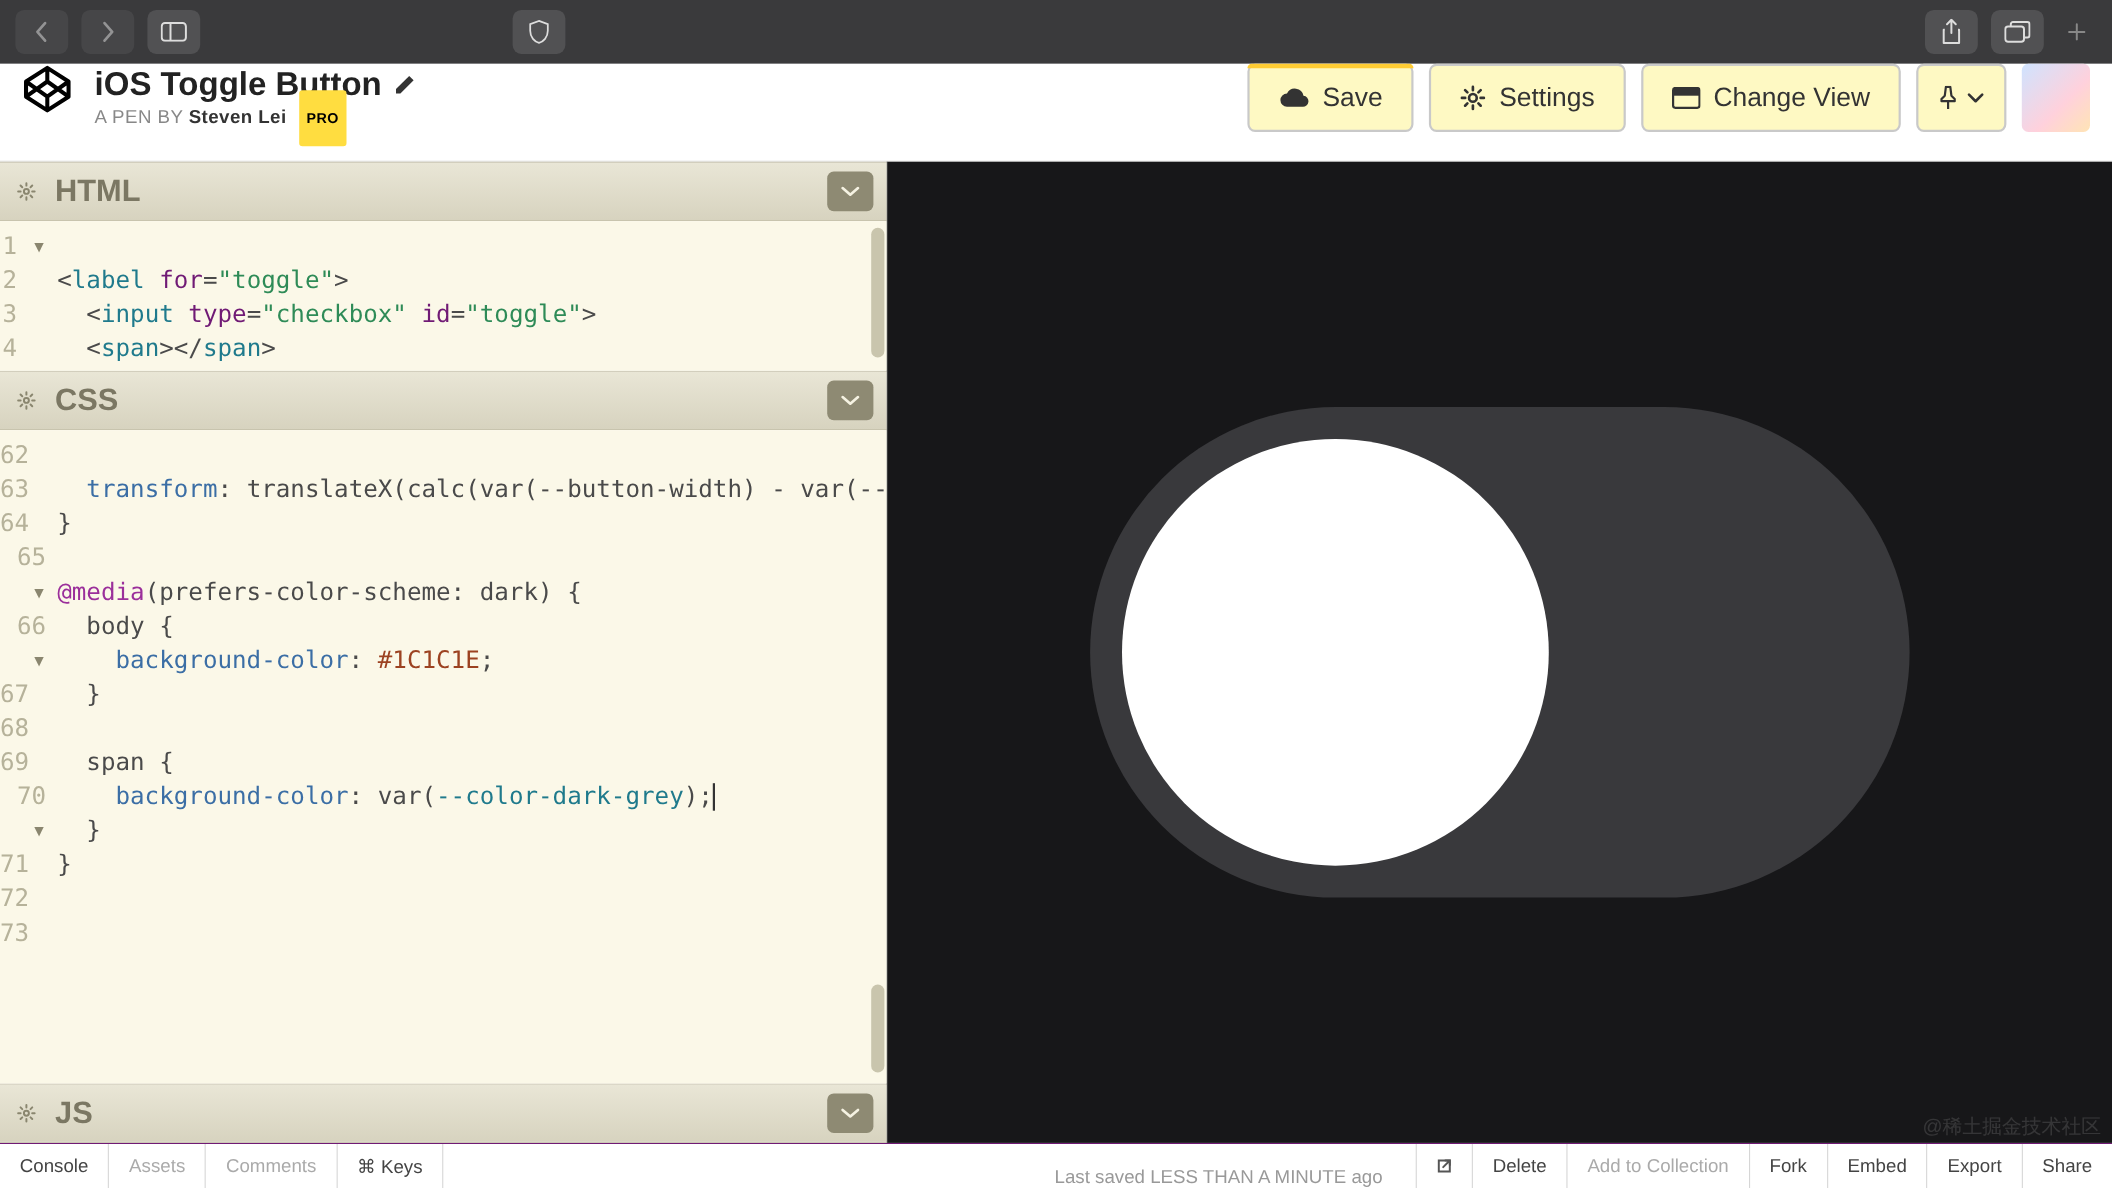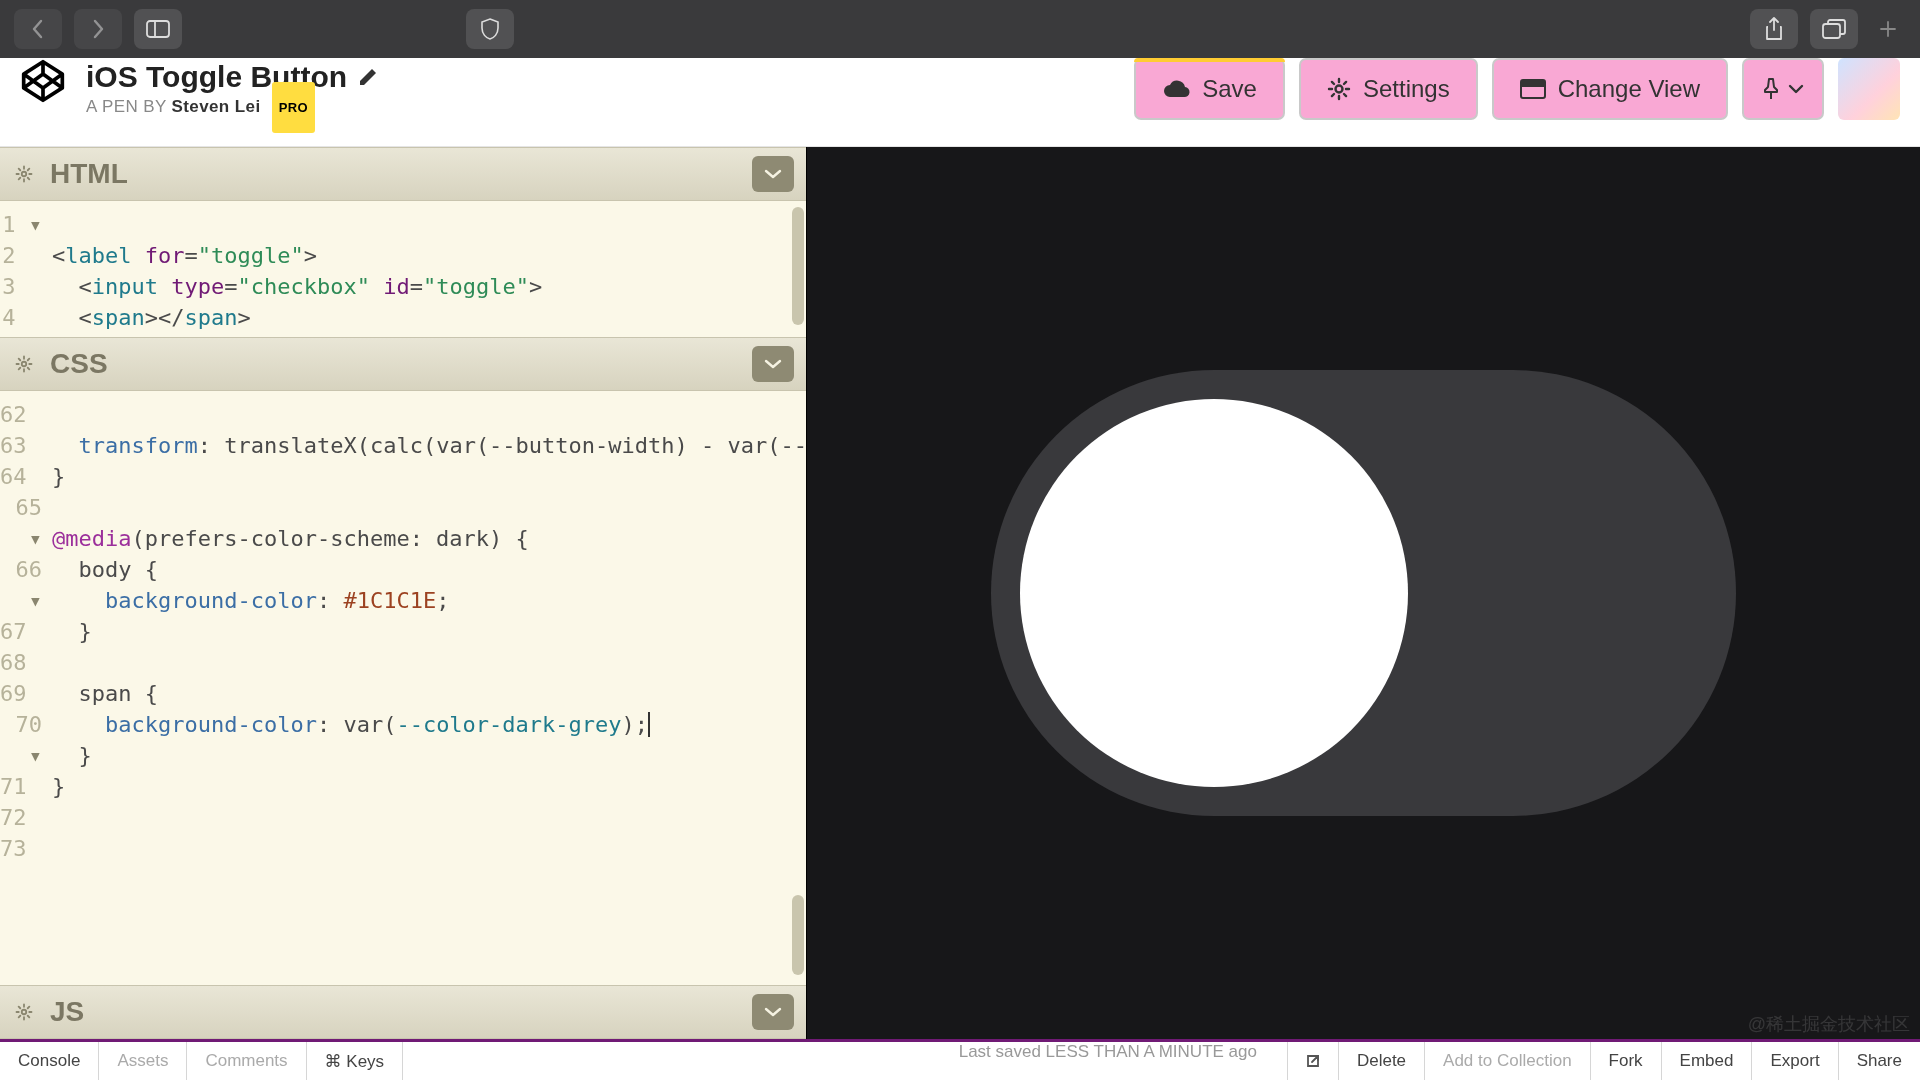--- a/index.html
+++ b/index.html
@@ -17,21 +17,21 @@
 
 
 .cp-header{height:89px;background:#fff;display:flex;align-items:flex-start;padding:0 20px;gap:20px;border-bottom:1px solid #e5e5e5}
 .cp-logo svg{width:46px;height:46px}
 .cp-title-blk{display:flex;flex-direction:column;justify-content:center;line-height:1.25}
 .cp-title-row{display:flex;align-items:center;gap:10px;font-size:30px;font-weight:700;color:#222}
 .cp-sub{font-size:17px;color:#888;text-transform:uppercase;letter-spacing:.4px}
 .cp-sub .author{color:#333;text-transform:none;font-weight:600}
 .cp-pro{background:#ffdd40;color:#000;font-size:13px;font-weight:800;padding:18px 7px;border-radius:3px;margin-left:6px}
 .cp-actions{margin-left:auto;display:flex;gap:14px;align-items:center}
-.cp-btn{height:62px;border:2px solid #c9c9c9;border-radius:7px;background:#f9a8d4;display:flex;align-items:center;gap:12px;padding:0 26px;font-size:24px;color:#333;font-weight:500}
+.cp-btn{height:62px;border:2px solid #c9c9c9;border-radius:7px;background:#fef9c3;display:flex;align-items:center;gap:12px;padding:0 26px;font-size:24px;color:#333;font-weight:500}
 .cp-btn.save{position:relative}
 .cp-btn.save::before{content:"";position:absolute;left:-2px;right:-2px;top:-2px;height:4px;background:#ffcc33;border-radius:6px 6px 0 0}
 .cp-btn.small{padding:0 18px;gap:8px}
 .cp-avatar{width:62px;height:62px;border-radius:6px;background:linear-gradient(135deg,#cfe3ff 0%,#ffd1dc 60%,#ffe4b5 100%);}
 
 
 .work{display:flex;height:calc(1080px - 58px - 89px - 41px)}
 .editors{width:807px;display:flex;flex-direction:column;border-right:1px solid #000}
 .panel-head{height:54px;background:linear-gradient(#e9e6d6,#d7d3bf);display:flex;align-items:center;padding:0 12px;font-size:28px;font-weight:800;color:#7b7763;gap:14px;border-top:1px solid #c8c4ae;border-bottom:1px solid #c8c4ae}
 .panel-head .gear{width:24px;height:24px;display:flex;align-items:center;justify-content:center;color:#8a866f}
@@ -54,21 +54,21 @@
 .css-ed{flex:1}
 .js-ed{height:0}
 .sbar{position:absolute;right:2px;width:12px;background:#c9c5ad;border-radius:6px}
 
 
 .preview{flex:1;background:#171719;display:flex;align-items:center;justify-content:center}
 .track{width:745px;height:446px;border-radius:223px;background:#39393c;position:relative}
 .knob{width:388px;height:388px;border-radius:50%;background:#fff;position:absolute;top:29px;left:29px}
 
 
-.footer{height:41px;background:#fff;border-top:3px solid #701a75;display:flex;align-items:flex-start;font-size:17px;color:#555}
+.footer{height:41px;background:#fff;border-top:1px solid #701a75;display:flex;align-items:flex-end;font-size:17px;color:#555}
 .f-left{display:flex;height:100%}
 .f-tab{padding:0 18px;display:flex;align-items:center;border-right:1px solid #d6d6d6;color:#444;height:100%}
 .f-tab.dim{color:#aaa}
 .f-status{margin-left:auto;color:#999;padding-right:30px}
 .f-right{display:flex;height:100%}
 .f-right .f-tab{border-right:none;border-left:1px solid #d6d6d6}
 .f-icon{padding:0 16px;display:flex;align-items:center;border-left:1px solid #d6d6d6;height:100%;color:#555}
 
 .watermark{position:fixed;right:10px;bottom:44px;color:#ffffff22;font-size:18px}
 

